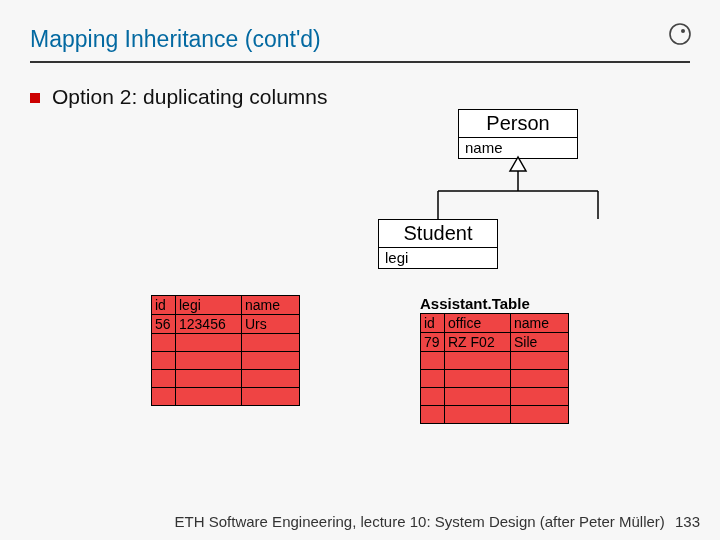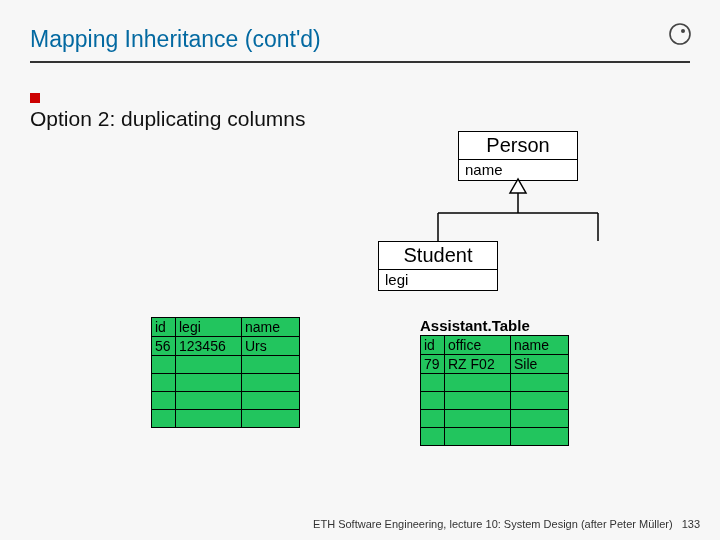--- a/index.html
+++ b/index.html
@@ -12,52 +12,52 @@
     position: relative;
     padding: 26px 30px 0 30px;
   }
   h1.title {
     color: #0369a1;
     font-weight: 400;
     font-size: 23px;
     margin: 0 0 8px 0;
   }
   .rule { border-top: 2px solid #333; margin-bottom: 22px; }
-  .bullet-row { display: flex; align-items: flex-start; gap: 4px; flex-direction: column; }
+  .bullet-row { display: flex; align-items: flex-start; gap: 12px; }
   .bullet-mark { width: 10px; height: 10px; background: #c00; margin-top: 8px; flex: none; }
   .bullet-text { font-size: 21px; color: #111; }
 
   .diagram { position: relative; height: 170px; margin-left: 368px; width: 320px; }
   .umlbox { position: absolute; border: 1.5px solid #000; background: #fff; width: 120px; }
   .umlbox .head { text-align: center; font-size: 20px; padding: 2px 4px; border-bottom: 1.5px solid #000; }
   .umlbox .attr { font-size: 15px; padding: 1px 6px; min-height: 20px; }
   .svglayer { position: absolute; left:0; top:0; width:100%; height:100%; pointer-events:none; }
 
   .tables { display: flex; gap: 120px; margin-top: 16px; justify-content: center; }
   .tblwrap { }
   .tblname { font-weight: 700; font-size: 15px; margin-bottom: 1px; }
   table.dbtable { border-collapse: collapse; }
   table.dbtable th, table.dbtable td {
     border: 1px solid #000;
     font-size: 14px;
     font-weight: 400;
     text-align: left;
     padding: 1px 3px;
     height: 18px;
-    background: #22c55e;
+    background: #ef4444;
   }
   table.dbtable th { font-weight: 400; }
   .col-narrow { width: 24px; }
   .col-mid { width: 66px; }
   .col-name { width: 58px; }
 
   .logo { position: absolute; top: 22px; right: 28px; }
   .footer {
     position: absolute; bottom: 10px; right: 20px;
-    font-size: 11px; color: #333; white-space: nowrap;
+    font-size: 15px; color: #333; white-space: nowrap;
   }
   .pageno { margin-left: 6px; }
 </style>
 </head>
 <body>
 
 <div class="logo">
   <svg width="24" height="24" viewBox="0 0 24 24">
     <circle cx="12" cy="12" r="10" fill="none" stroke="#444" stroke-width="1.6"></circle>
     <circle cx="15" cy="9" r="2" fill="#444"></circle>

